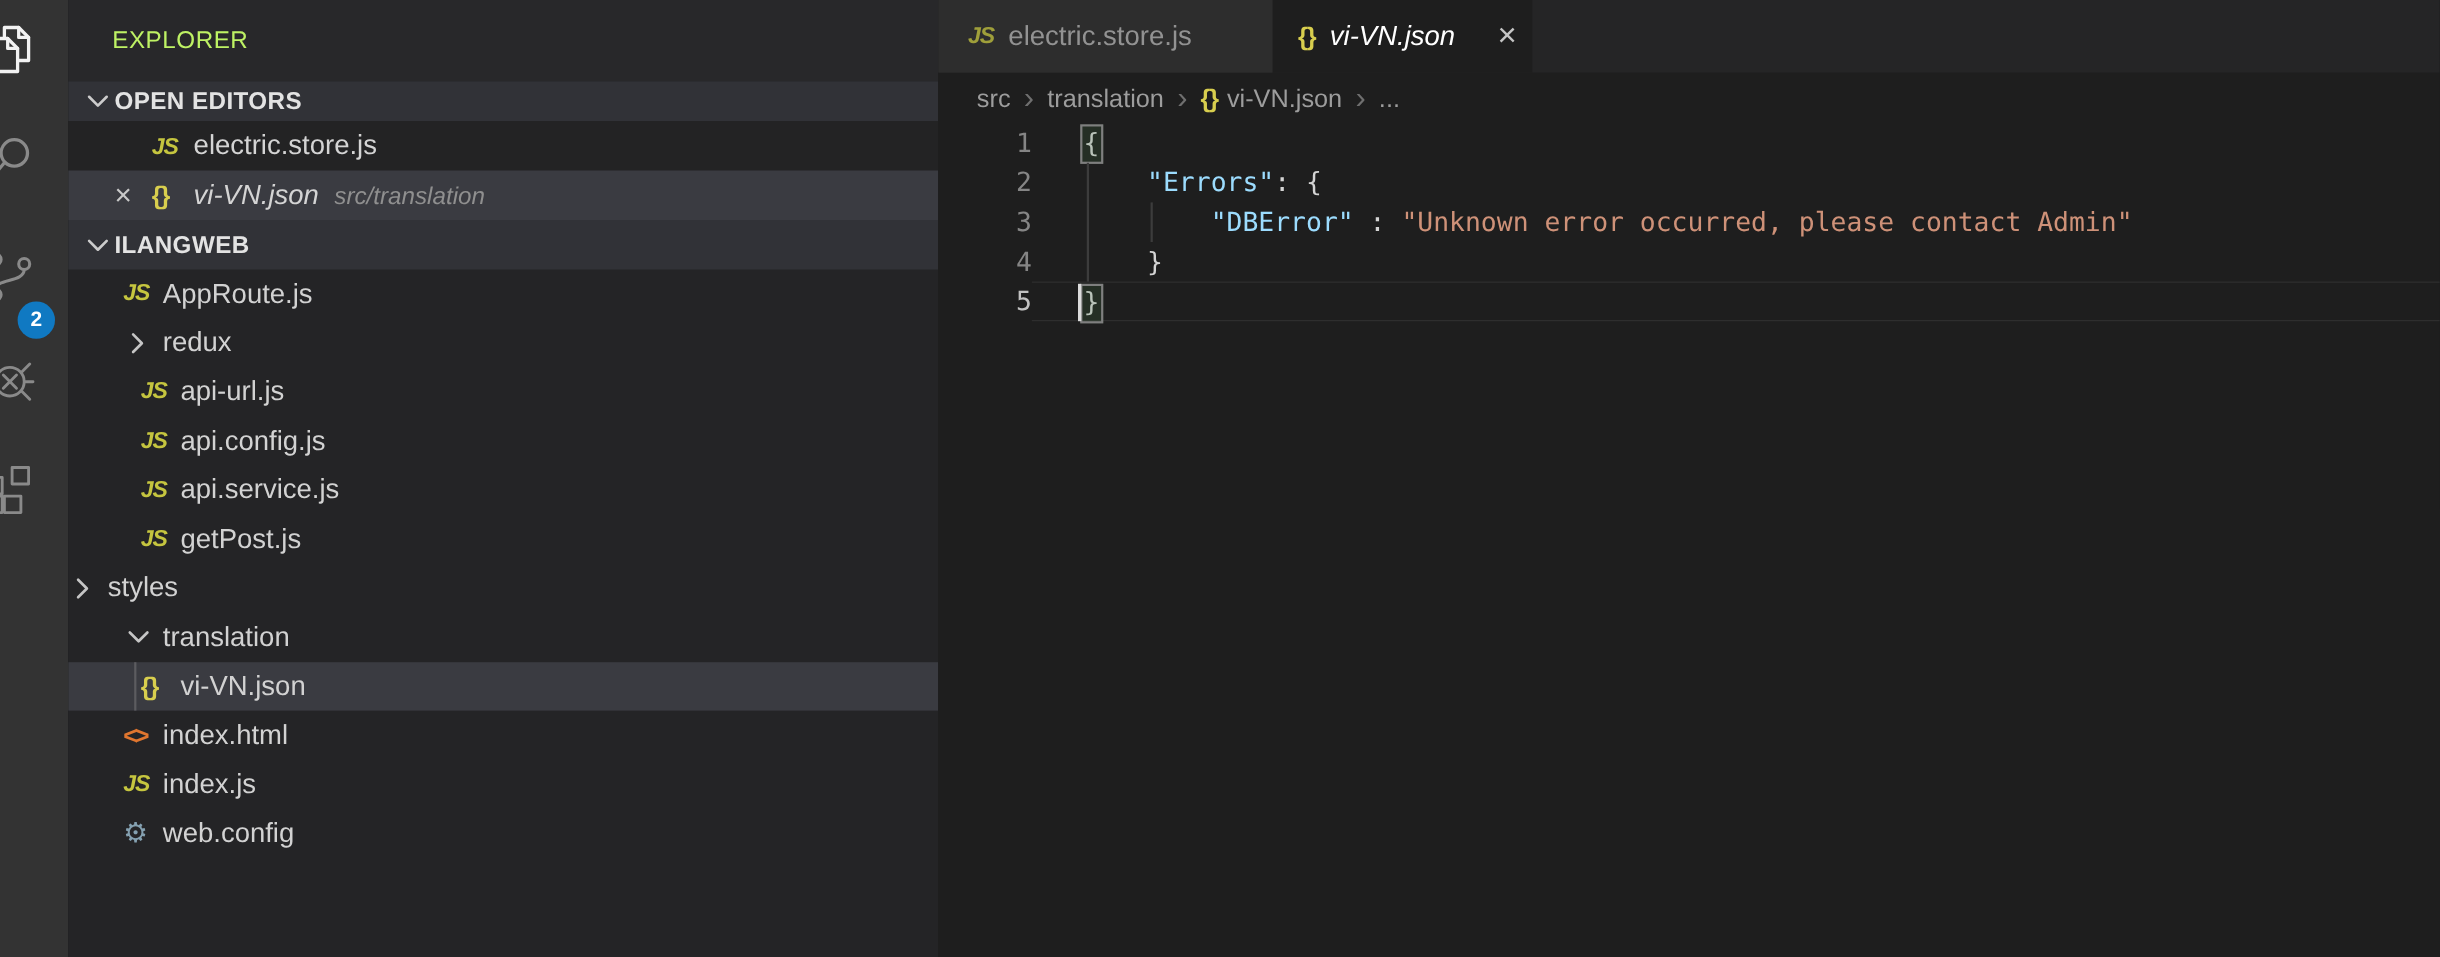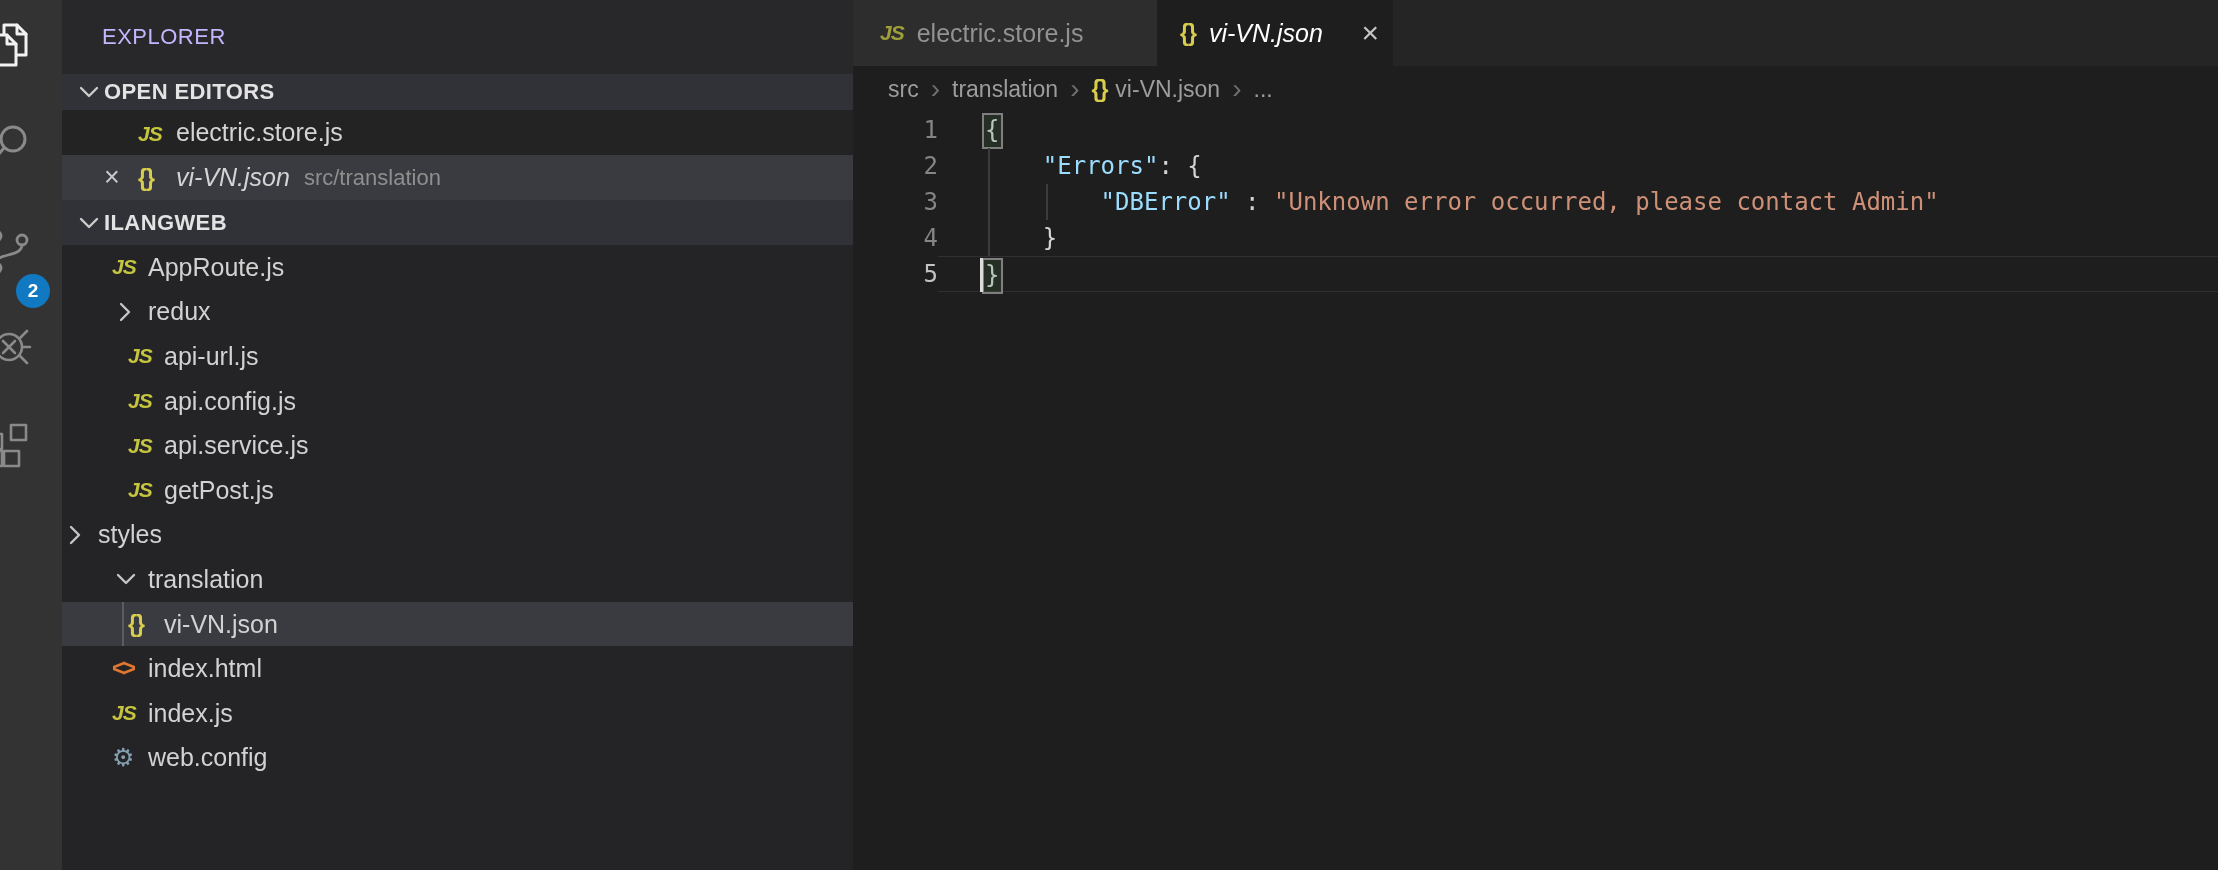--- a/index.html
+++ b/index.html
@@ -15,31 +15,31 @@
   .ab-slot{position:absolute;left:0;width:62px;height:96px;}
   .ab-slot svg{position:absolute;left:-14px;width:48px;height:48px;}
   .ab-badge{
     position:absolute;left:16px;width:34px;height:34px;border-radius:50%;
     background:#1079c2;color:#ffffff;font-size:19px;font-weight:700;
     display:flex;align-items:center;justify-content:center;z-index:2;
   }
   
   .sidebar{position:absolute;left:62px;top:0;width:791px;height:870px;background:#242426;overflow:hidden;}
   .sidebar-title{height:74px;background:#28282a;display:flex;align-items:center;padding-left:40px;
-    font-size:22px;color:#c4b5fd;letter-spacing:.5px;}
+    font-size:22px;color:#bef264;letter-spacing:.5px;}
   .section{height:36px;background:#313237;display:flex;align-items:center;padding-left:12px;
     font-size:22px;font-weight:700;color:#e3e3e3;letter-spacing:.4px;}
   .section[data-name="section-ilangweb"]{height:45px;}
   .section .tw{width:30px;display:flex;align-items:center;justify-content:center;margin-right:0px;}
   .oe-row{height:45px;display:flex;align-items:center;padding-left:42px;font-size:25px;color:#d4d4d4;}
   .oe-row .closebox{width:34px;font-size:27px;color:#c9c9c9;line-height:1;}
   .oe-row.dim{background:#232324;}
   .oe-row.selected{background:#3a3b41;}
   .oe-desc{margin-left:14px;font-size:22px;color:#8f8f8f;white-space:nowrap;overflow:hidden;}
-  .oe-row.selected .oe-desc{}
+  .oe-row.selected .oe-desc{font-style:italic;}
   .italic{font-style:italic;}
   .tree-row{height:44.6px;display:flex;align-items:center;font-size:25px;color:#d2d2d2;position:relative;}
   .tree-row.selected{background:#3a3b41;}
   .tree-row .slot36{width:36px;display:flex;align-items:center;justify-content:flex-start;flex:none;}
   .tree-row.guide::before{content:"";position:absolute;left:60px;top:0;bottom:0;width:2px;background:#5c5c60;}
   .label{white-space:nowrap;}
   
   .js-badge{font-weight:700;font-size:21px;color:#c5c53f;letter-spacing:-1px;font-style:italic;}
   .brace-icon{font-weight:700;font-size:23px;color:#d8ce4e;letter-spacing:-1px;}
   .html-icon{font-weight:700;font-size:23px;color:#e0762f;letter-spacing:-3px;}

